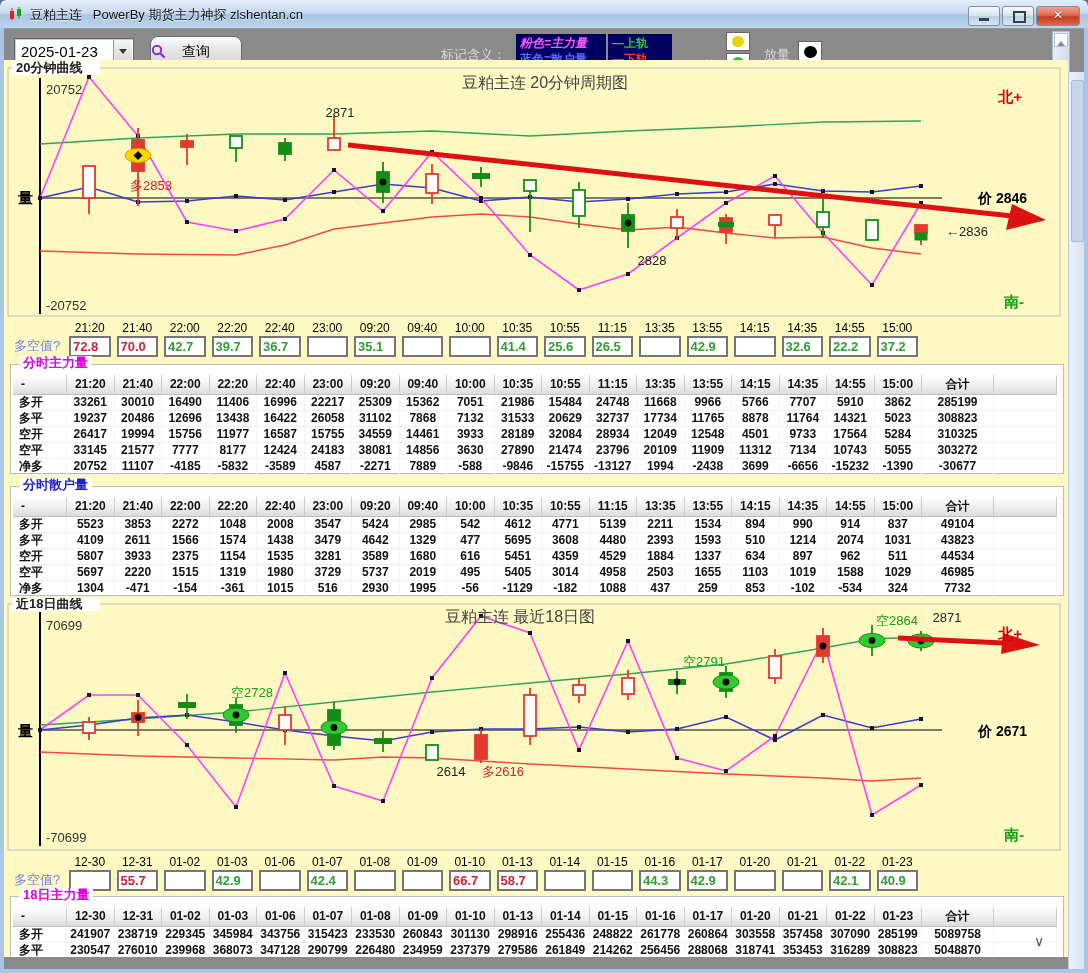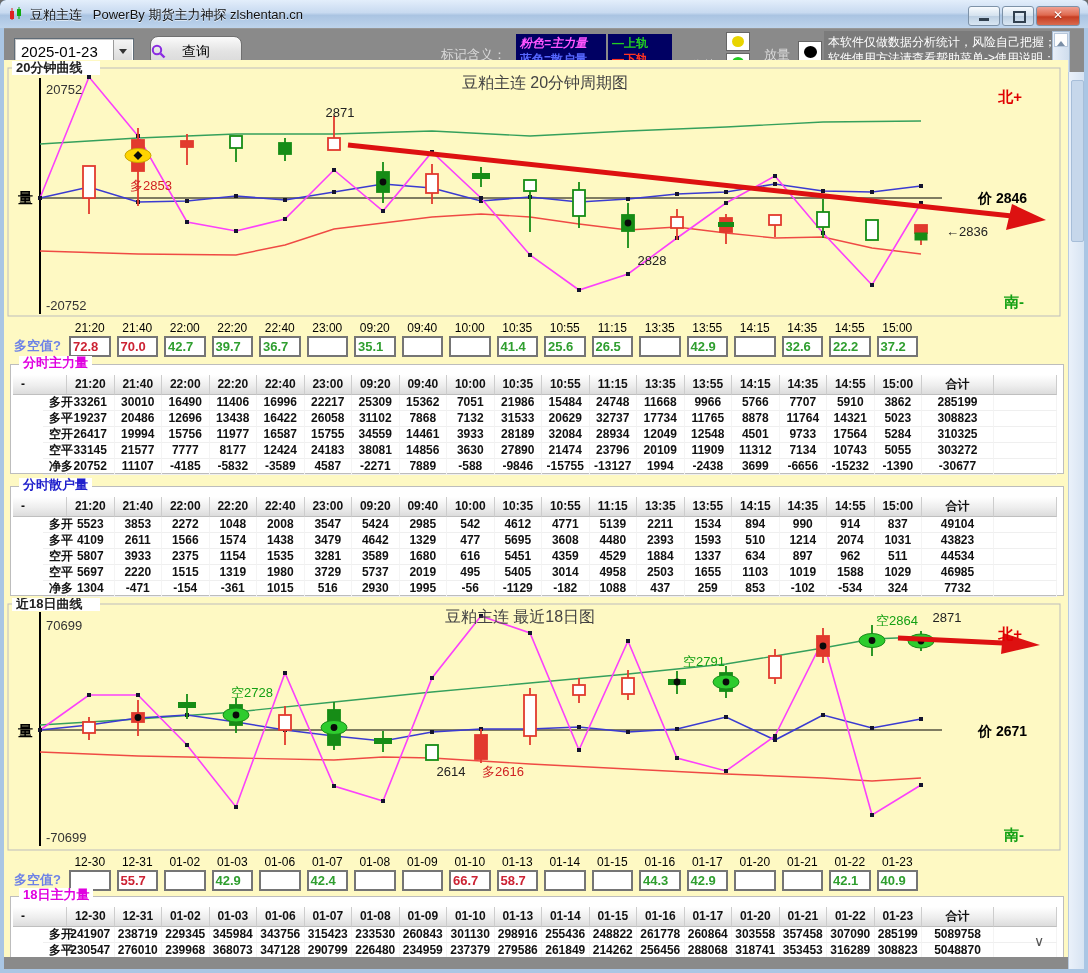--- a/index.html
+++ b/index.html
@@ -39,28 +39,28 @@
   .vscroll{position:absolute;left:1068px;top:72px;width:16px;height:897px;background:linear-gradient(90deg,#eaf1fa,#d6e3f2);border-left:1px solid #b9cbe0;}
   .vthumb{position:absolute;left:2px;top:8px;width:11px;height:160px;background:#c6d7eb;border:1px solid #a7bed9;border-radius:2px;}
   svg{position:absolute;left:0;}
   
   .gbox{position:absolute;left:6px;width:1052px;border:1px solid #bdbdbd;background:#fff;}
   .gcap{position:absolute;top:-9px;left:8px;background:#fff;padding:0 4px;font-size:13px;font-weight:bold;line-height:14px;}
   .dgrid{position:absolute;left:2px;top:10px;display:grid;grid-template-columns:54px repeat(18,47.5px) 72px 1fr;width:1044px;}
   .th{height:19px;line-height:19px;font-size:12px;font-weight:bold;text-align:center;color:#111;background:linear-gradient(#ffffff,#eeeeee 55%,#dcdcdc);border-right:1px solid #cdcdcd;border-bottom:1px solid #bfbfbf;}
   .th.first{text-align:left;padding-left:8px;}
   .td{height:15px;line-height:15px;font-size:12px;font-weight:bold;text-align:center;color:#111;border-right:1px solid #f4f4f4;border-bottom:1px solid #efefef;white-space:nowrap;}
-  .td.rowlabel{text-align:left;padding-left:6px;margin-left:30px;}
+  .td.rowlabel{text-align:left;padding-left:6px;}
   
   .strip{position:absolute;left:8px;display:grid;grid-template-columns:54px repeat(18,47.5px) 72px 1fr;width:1044px;}
   .stime{height:14px;line-height:14px;font-size:12px;text-align:center;color:#000;}
   .scell{height:14px;}
   .sboxwrap{height:23px;padding:1px 3px;}
   .sbox{height:17px;border:2px solid #757575;background:#fff;font-size:13px;font-weight:bold;line-height:17px;padding-left:2px;}
-  .slabel{height:23px;font-size:13px;font-weight:bold;color:#6f83e6;line-height:21px;padding-left:2px;}
+  .slabel{height:23px;font-size:13px;font-weight:normal;color:#6f83e6;line-height:21px;padding-left:2px;}
   .v-red{color:#cc2233;}
   .v-green{color:#2f9e2f;}
   .scroll-ind{position:absolute;left:1026px;top:872px;width:18px;height:18px;color:#555;font-size:14px;text-align:center;line-height:18px;}
 </style>
 </head>
 <body>
 
 <div class="window">
 
   <div class="titlebar">
@@ -111,24 +111,20 @@
           <span class="dot" style="background:#e8d400;"></span>
         </div>
       <div class="dotbox">
           <span class="dot" style="background:#22cc22;"></span>
         </div>
     </div>
     <span class="lgtitle" style="left:760px;top:17px;">放量</span>
     <div class="volbox" style="left:794px;">
         <span class="dot" style="background:#000;width:13px;height:12px;"></span>
       </div>
-    <div class="disclaimer">
-      <div>本软件仅做数据分析统计，风险自己把握；</div>
-      <div>软件使用方法请查看帮助菜单-&gt;使用说明；</div>
-    </div>
     <div class="d-scroll">
         <span class="d-up"></span>
       </div>
   </div>
 
   <div class="client">
     <svg id="chart1" width="1064" height="258" viewBox="4 72 1064 258" style="top:0;">
         <rect x="8" y="80" width="1052" height="248" fill="none" stroke="#bdbdbd"></rect>
         <rect x="12" y="73" width="88" height="14" fill="#fff"></rect>
         <text x="16" y="84" font-size="13" font-weight="bold" fill="#222">20分钟曲线</text>

